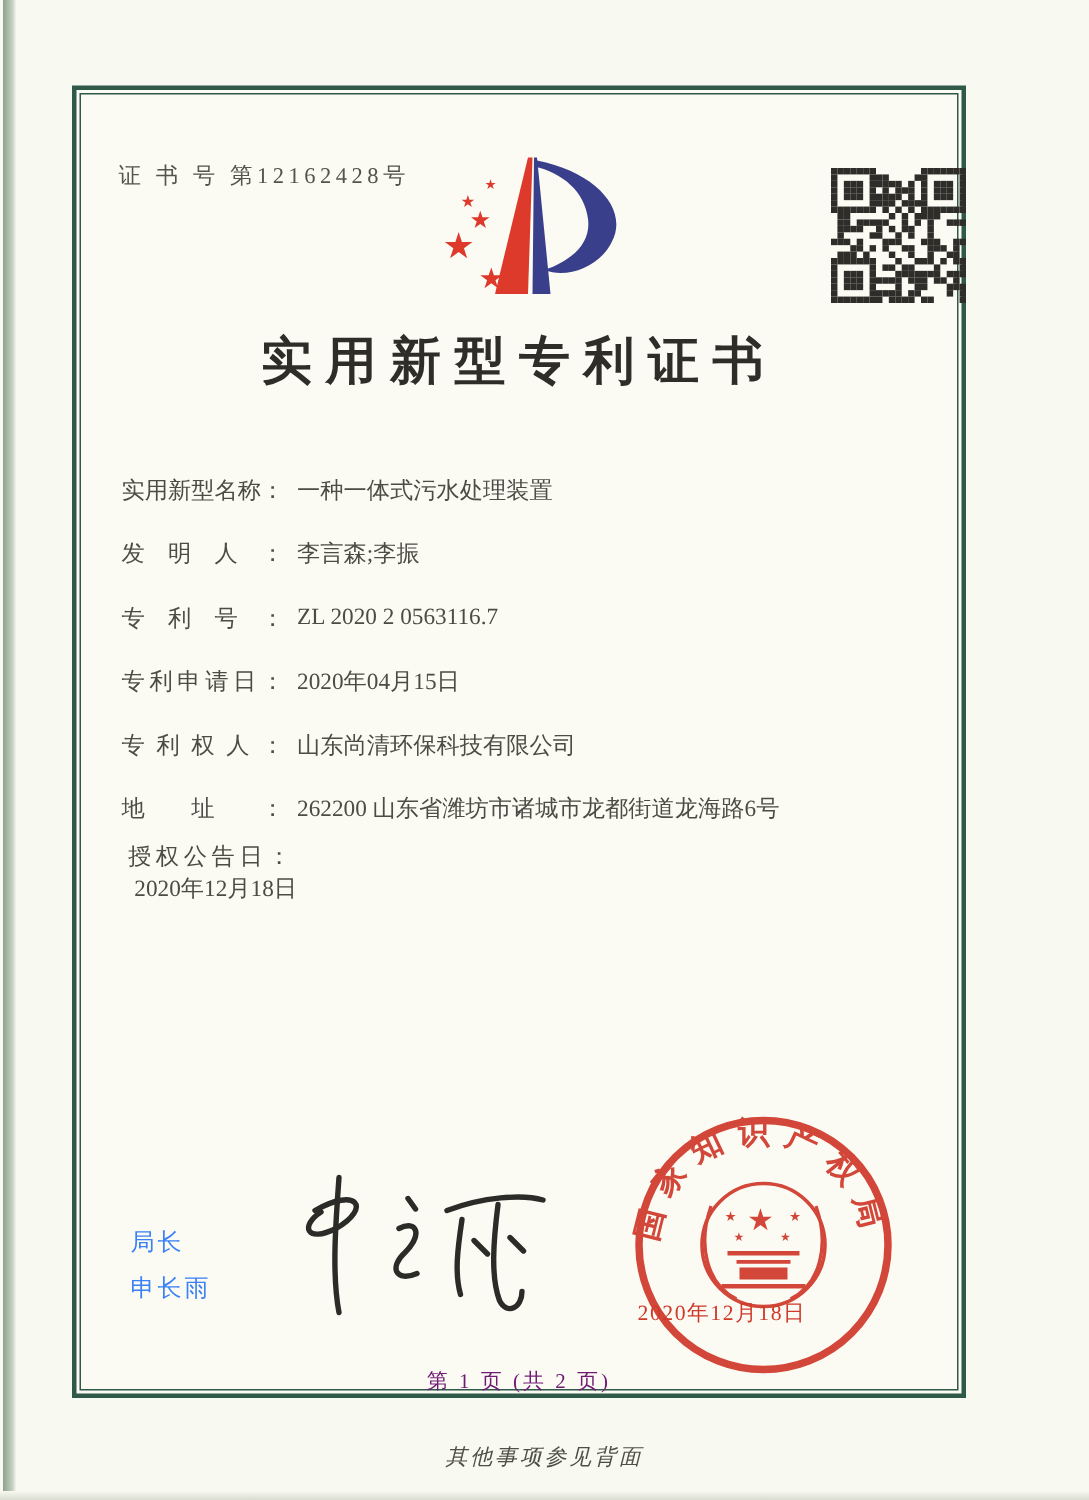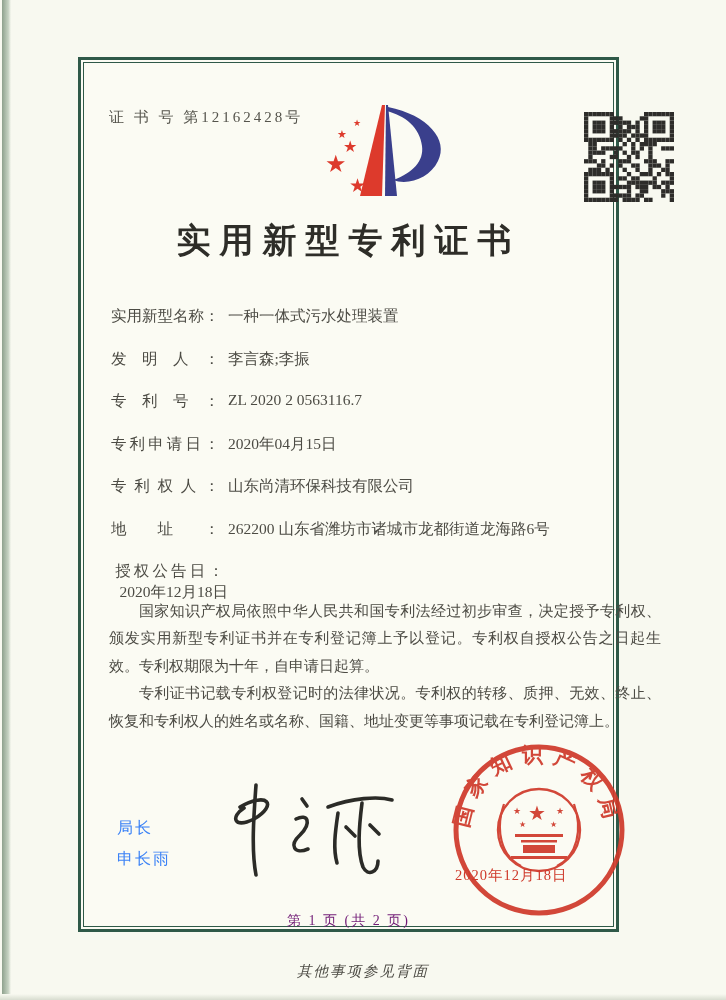--- a/index.html
+++ b/index.html
@@ -15,40 +15,40 @@
   .edge-left {
     position:absolute; left:2px; top:0; width:9px; height:1000px;
     background:linear-gradient(90deg,#8ea18d,#c6d2c2 70%,#f8f9f0);
   }
   .edge-bottom {
     position:absolute; left:0; bottom:0; width:726px; height:6px;
     background:linear-gradient(0deg,#d8ddd0,#f8f9f0);
   }
   
   .frame {
-    position:absolute; left:78px; top:57px; width:541px; height:875px;
+    position:absolute; left:48px; top:57px; width:596px; height:875px;
     border:3px solid #2f5948;
     background:#fbfbf3;
   }
   .frame-inner {
     position:absolute; inset:2px; border:1px solid #2f5948; pointer-events:none;
   }
   .cert-no {
     position:absolute; left:28px; top:48px;
     font-size:15px; letter-spacing:3px; color:#55544c;
   }
   .logo { position:absolute; left:228px; top:40px; width:152px; height:104px; }
   .qr   { position:absolute; left:503px; top:52px; width:90px; height:90px; }
   .title {
     position:absolute; left:0; top:158px; width:100%;
     text-align:center; font-size:34px; font-weight:600;
     letter-spacing:9px; color:#2e2d28;
   }
   .fields { position:absolute; left:30px; top:246px; width:545px; font-size:15.5px; }
-  .frow { height:42.5px; display:flex; align-items:flex-start; white-space:nowrap; }
+  .frow { height:42.5px; display:flex; align-items:center; white-space:nowrap; }
   .flabel {
     display:inline-block; width:7em;
     text-align:justify; text-align-last:justify;
     color:#4c4b44;
   }
   .fvalue { margin-left:0.55em; color:#4c4b44; }
   .frow.double { justify-content:space-between; }
   .pair { display:flex; align-items:center;flex-direction:column; }
   .paras {
     position:absolute; left:28px; top:538px; width:552px;
@@ -378,24 +378,20 @@
       <span class="fvalue">262200 山东省潍坊市诸城市龙都街道龙海路6号</span>
     </div>
     <div class="frow double">
       <span class="pair">
         <span class="flabel">授权公告日：</span>
         <span class="fvalue">2020年12月18日</span>
       </span>
     </div>
   </div>
 
-  <div class="paras">
-    <p>国家知识产权局依照中华人民共和国专利法经过初步审查，决定授予专利权、颁发实用新型专利证书并在专利登记簿上予以登记。专利权自授权公告之日起生效。专利权期限为十年，自申请日起算。</p>
-    <p>专利证书记载专利权登记时的法律状况。专利权的转移、质押、无效、终止、恢复和专利权人的姓名或名称、国籍、地址变更等事项记载在专利登记簿上。</p>
-  </div>
 
   <div class="signer">
     <div>局长</div>
     <div>申长雨</div>
   </div>
 
   <svg class="signature" viewBox="0 0 190 110">
     <g fill="none" stroke="#2b2b27" stroke-width="3.6" stroke-linecap="round">
       <path d="M40,10 C38,38 35,74 40,100"></path>
       <path d="M24,32 C52,16 62,30 38,44 C18,54 14,42 28,33"></path>

